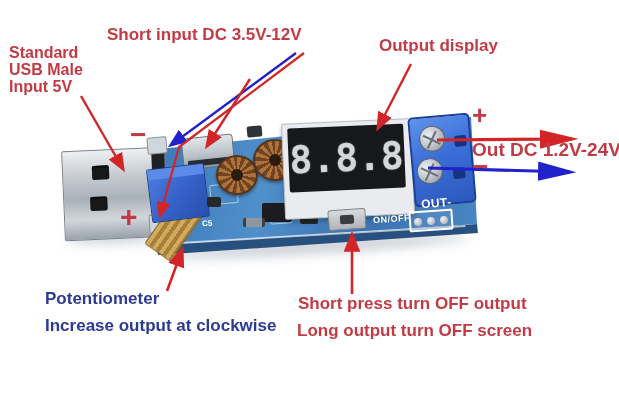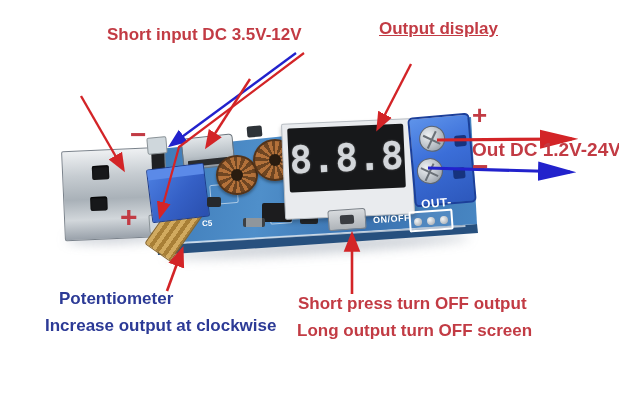--- a/index.html
+++ b/index.html
@@ -7,27 +7,27 @@
          font-family:"Liberation Sans",sans-serif;}
   .abs{position:absolute;}
 
   
   .lbl{position:absolute;font-weight:700;white-space:nowrap;line-height:18px;font-size:17px;}
   .red{color:#c23b44;}
   .blue{color:#2c3a96;}
   .lbl-standard{left:9px;top:44px;font-size:16px;line-height:17px;}
   .lbl-pads{left:107px;top:26px;}
   .lbl-micro{left:212px;top:54px;}
-  .lbl-outdisp{left:379px;top:19px;line-height:20px;text-decoration:underline;}
+  .lbl-outdisp{left:379px;top:36px;line-height:20px;}
   .lbl-outplus{left:472px;top:106px;font-size:26px;}
   .lbl-out{left:472px;top:141px;font-size:19px;}
   .lbl-outminus{left:472px;top:158px;font-size:28px;}
   .lbl-padminus{left:130px;top:126px;font-size:28px;}
   .lbl-padplus{left:120px;top:208px;font-size:30px;}
-  .lbl-pot{left:59px;top:290px;text-align:right;}
+  .lbl-pot{left:45px;top:290px;text-align:right;}
   .lbl-increase{left:45px;top:317px;}
   .lbl-short{left:298px;top:295px;}
   .lbl-long{left:297px;top:322px;}
 
   
   .shadow{position:absolute;background:rgba(95,110,130,.35);filter:blur(6px);border-radius:50%;}
   .shadow-board{left:165px;top:240px;width:305px;height:13px;transform:rotate(-3.5deg);}
   .shadow-usb{left:66px;top:232px;width:96px;height:11px;transform:rotate(-2deg);}
 
   
@@ -203,20 +203,25 @@
     <path d="M296,53 L171,145" stroke="#2222cc" stroke-width="2.4" fill="none" marker-end="url(#arr-blue)"></path>
     <path d="M304,53 L179,147 L160,216" stroke="#d32427" stroke-width="2.2" fill="none" marker-end="url(#arr-red)"></path>
     <path d="M250,79 L207,146" stroke="#d32427" stroke-width="2.4" fill="none" marker-end="url(#arr-red)"></path>
     <path d="M411,64 L378,128" stroke="#d32427" stroke-width="2.4" fill="none" marker-end="url(#arr-red)"></path>
     <path d="M437,140 L572,139" stroke="#d32427" stroke-width="3.2" fill="none" marker-end="url(#arr-red-big)"></path>
     <path d="M428,168 L570,172" stroke="#2222cc" stroke-width="3.2" fill="none" marker-end="url(#arr-blue-big)"></path>
     <path d="M352,294 L352,235" stroke="#d32427" stroke-width="2.6" fill="none" marker-end="url(#arr-red)"></path>
     <path d="M167,291 L182,250" stroke="#d32427" stroke-width="2.6" fill="none" marker-end="url(#arr-red)"></path>
   </svg>
 
+  <div class="lbl red lbl-standard">
+    <div>Standard</div>
+    <div>USB Male</div>
+    <div>Input 5V</div>
+  </div>
   <div class="lbl red lbl-pads">Short input DC 3.5V-12V</div>
   <div class="lbl red lbl-outdisp">
     <div>Output display</div>
   </div>
   <div class="lbl red lbl-outplus">+</div>
   <div class="lbl red lbl-out">Out DC 1.2V-24V</div>
   <div class="lbl red lbl-outminus">−</div>
   <div class="lbl red lbl-padminus">−</div>
   <div class="lbl red lbl-padplus">+</div>
   <div class="lbl blue lbl-pot">Potentiometer</div>

